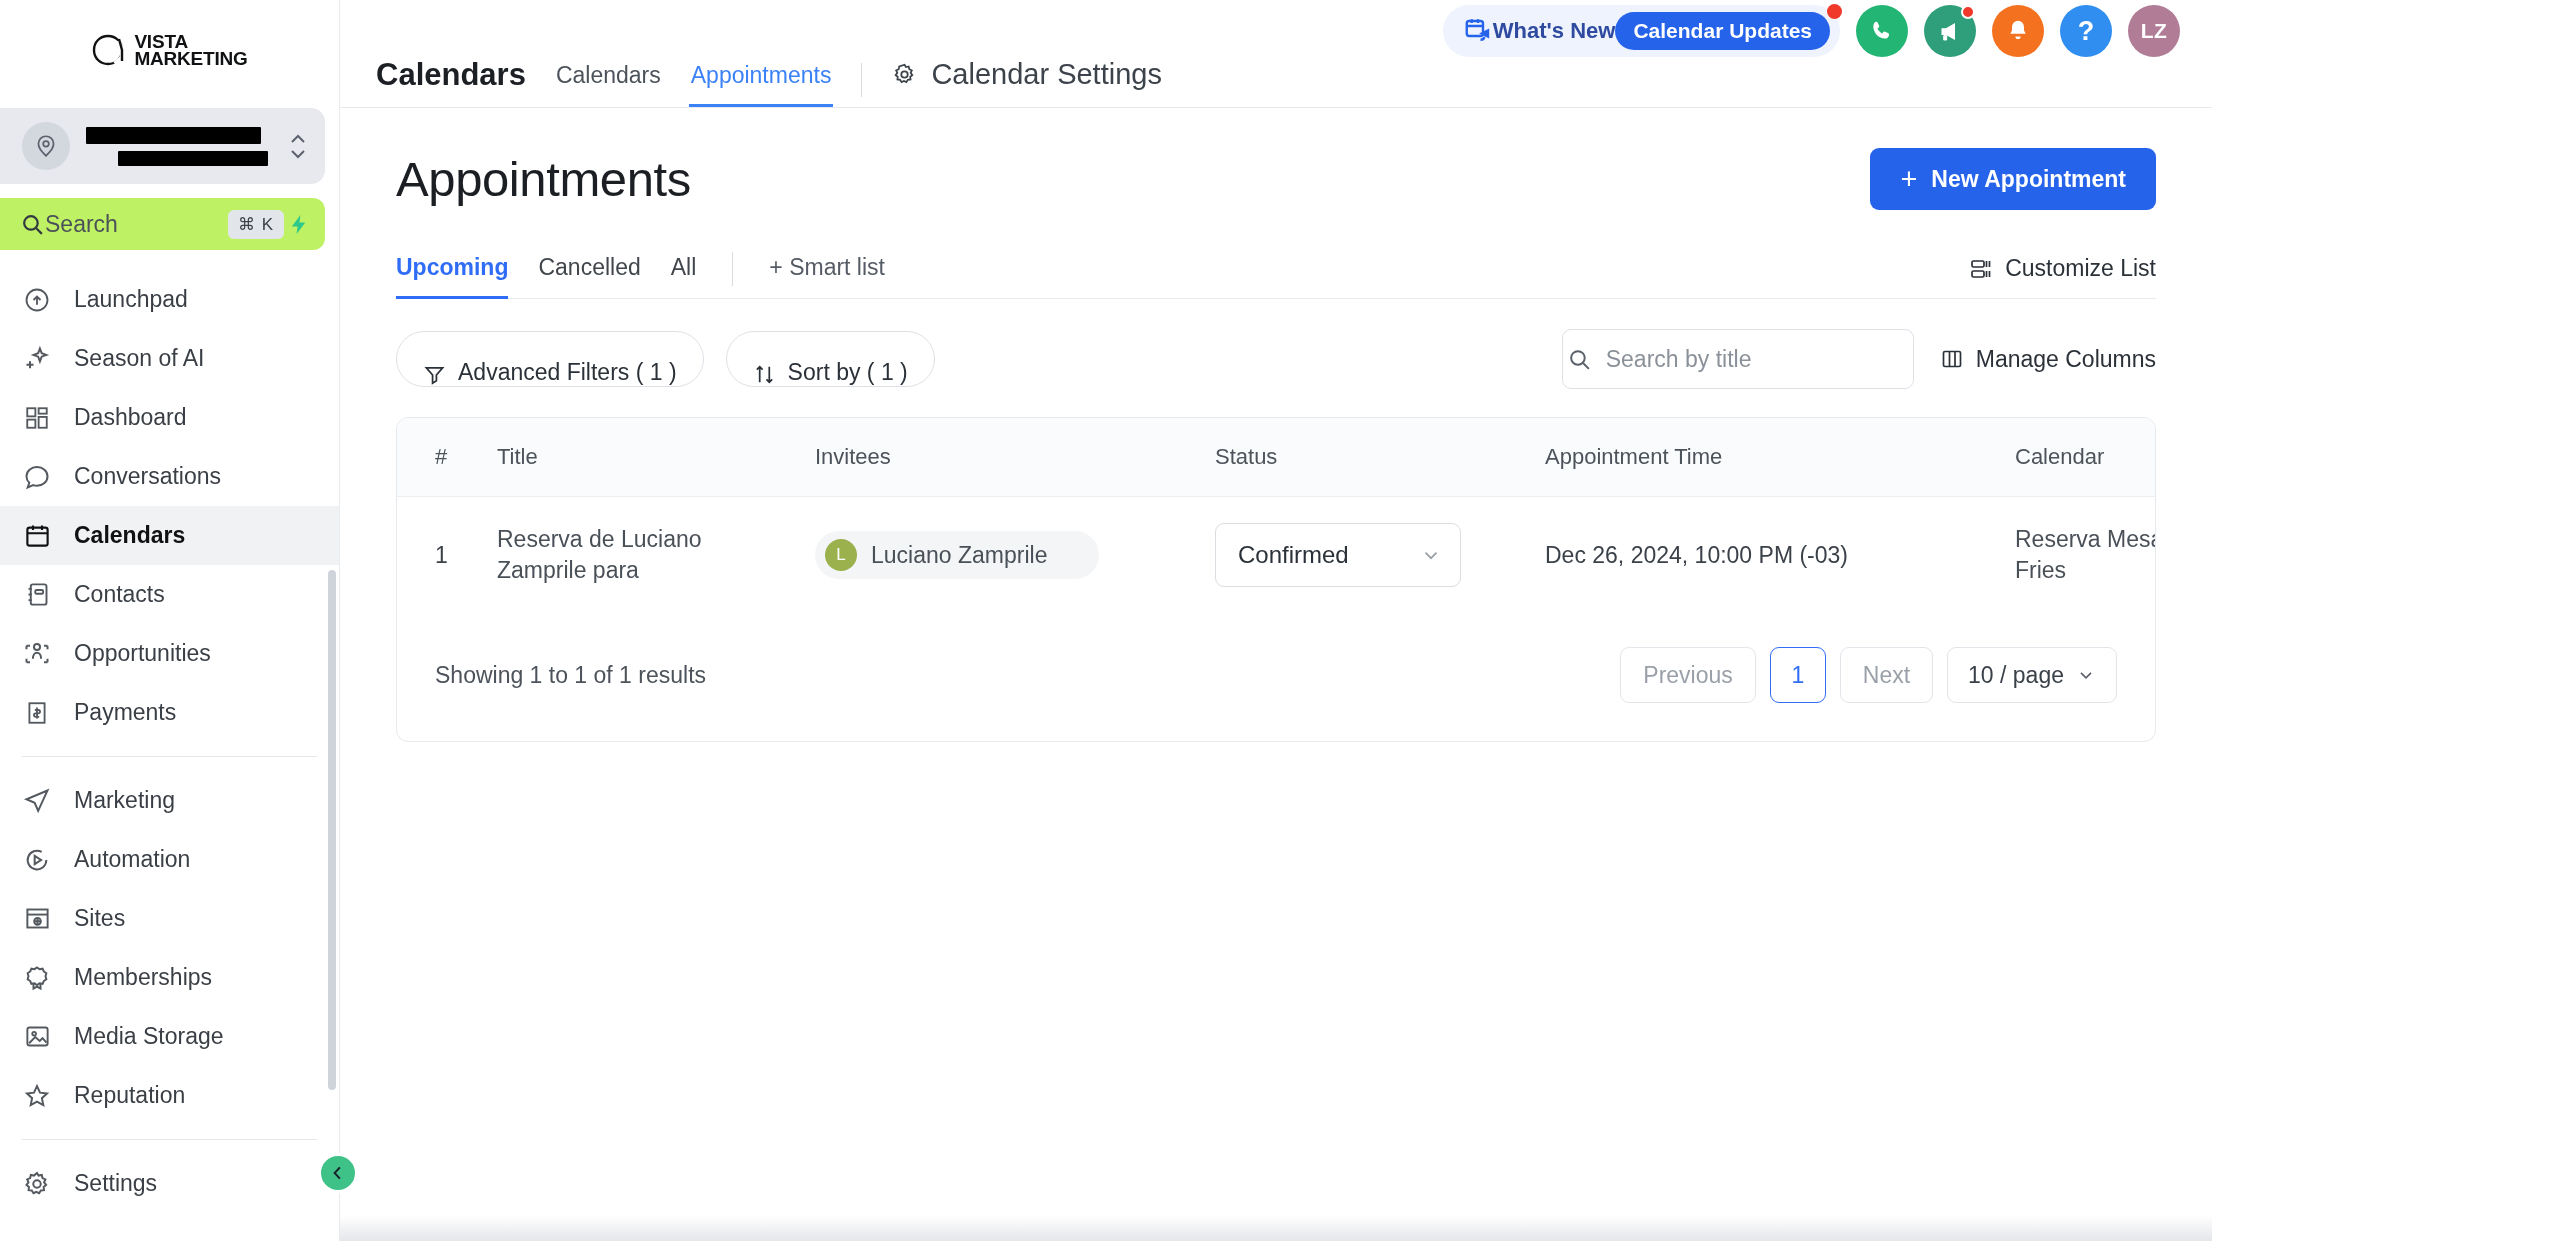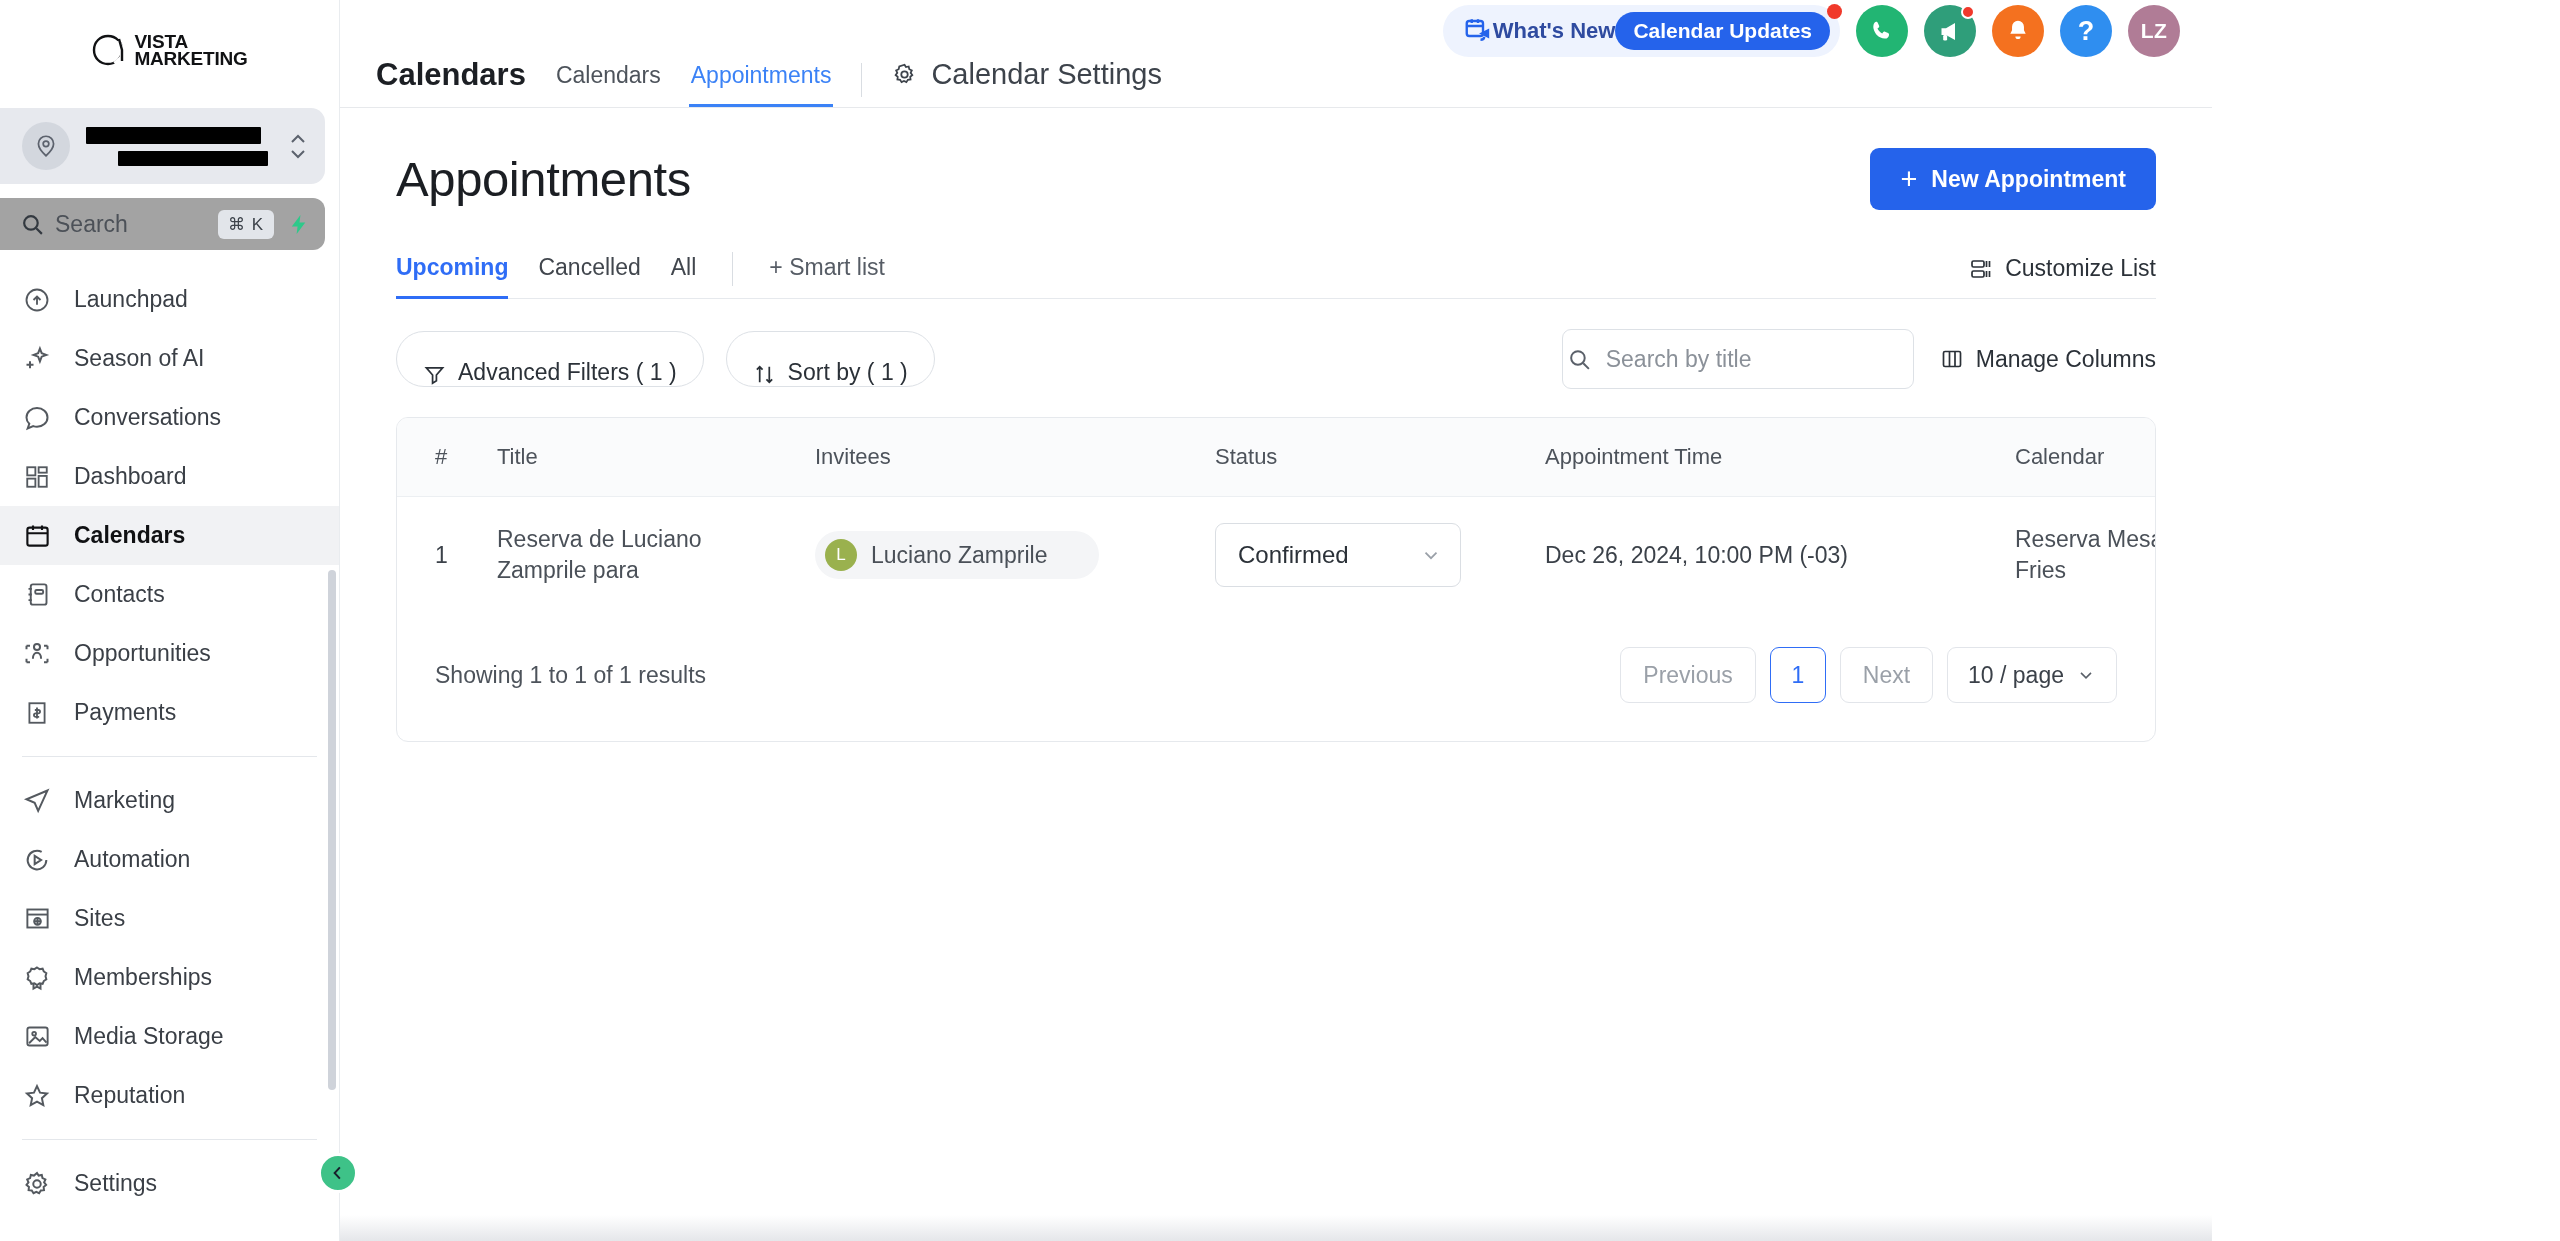--- a/index.html
+++ b/index.html
@@ -32,22 +32,22 @@
     width: 48px; height: 48px; border-radius: 50%; background: #d3d7de;
     display: flex; align-items: center; justify-content: center; flex: 0 0 48px;
   }
   .acct-text { flex: 1; min-width: 0; }
   .redact { background: #000; color: transparent; display: block; height: 17px; border-radius: 1px; }
   .redact.l1 { width: 175px; margin-bottom: 7px; }
   .redact.l2 { width: 150px; height: 15px; margin-left: 32px; }
   .acct-chevrons { display: flex; flex-direction: column; gap: 3px; color: #5c626d; }
 
   .search-row {
-    display: flex; align-items: center; gap: 10px; margin: 14px 14px 0 0;
-    height: 52px; padding: 0 14px 0 20px; background: #a3a3a3; border-radius: 0 12px 12px 0; cursor: text;
+    display: flex; align-items: center; margin: 14px 14px 0 0;
+    height: 52px; padding: 0 14px 0 20px; background: #bef264; border-radius: 0 12px 12px 0; cursor: text;
   }
   .search-row .mag { color: #333940; flex: 0 0 auto; }
   .search-placeholder { flex: 1; font-size: 23px; color: #4c5158; }
   .kbd {
     background: #e2e5ea; color: #3d434b; font-size: 17px; border-radius: 6px;
     padding: 4px 10px; letter-spacing: 1px; font-family: "Liberation Sans", sans-serif;
   }
   .bolt { color: #2dc98a; font-size: 25px; line-height: 1; margin-left: 4px; }
 
   .nav { margin-top: 20px; flex: 1; overflow: hidden; position: relative; }
@@ -258,36 +258,36 @@
         <span class="ico">
           <svg width="28" height="28" viewBox="0 0 24 24" fill="none" stroke="currentColor" stroke-width="1.7">
             <path d="M14.5 3 L16 7 L20 8.5 L16 10 L14.5 14 L13 10 L9 8.5 L13 7 Z"></path>
             <path d="M6 14 v6 M3 17 h6"></path>
           </svg>
         </span>
         <span>Season of AI</span>
       </div>
       <div class="nav-item">
         <span class="ico">
-          <svg width="28" height="28" viewBox="0 0 24 24" fill="none" stroke="currentColor" stroke-width="1.7">
-            <path d="M21 11.5c0 4.4-4 8-9 8a10.5 10.5 0 0 1-3.2-.5L4 21l1.4-4A7.6 7.6 0 0 1 3 11.5c0-4.4 4-8 9-8s9 3.6 9 8z"></path>
-          </svg>
-        </span>
-        <span>Conversations</span>
-      </div>
-      <div class="nav-item">
-        <span class="ico">
           <svg width="26" height="26" viewBox="0 0 24 24" fill="none" stroke="currentColor" stroke-width="1.7">
             <rect x="3" y="3" width="7.5" height="7.5"></rect>
               <rect x="13.5" y="3" width="7.5" height="5"></rect>
             <rect x="3" y="13.5" width="7.5" height="7.5"></rect>
               <rect x="13.5" y="11" width="7.5" height="10"></rect>
           </svg>
         </span>
         <span>Dashboard</span>
+      </div>
+      <div class="nav-item">
+        <span class="ico">
+          <svg width="28" height="28" viewBox="0 0 24 24" fill="none" stroke="currentColor" stroke-width="1.7">
+            <path d="M21 11.5c0 4.4-4 8-9 8a10.5 10.5 0 0 1-3.2-.5L4 21l1.4-4A7.6 7.6 0 0 1 3 11.5c0-4.4 4-8 9-8s9 3.6 9 8z"></path>
+          </svg>
+        </span>
+        <span>Conversations</span>
       </div>
       <div class="nav-item active">
         <span class="ico">
           <svg width="27" height="27" viewBox="0 0 24 24" fill="none" stroke="currentColor" stroke-width="1.9">
             <rect x="3" y="5" width="18" height="16" rx="2"></rect>
               <path d="M3 10 h18 M8 3 v4 M16 3 v4"></path>
           </svg>
         </span>
         <span>Calendars</span>
       </div>

